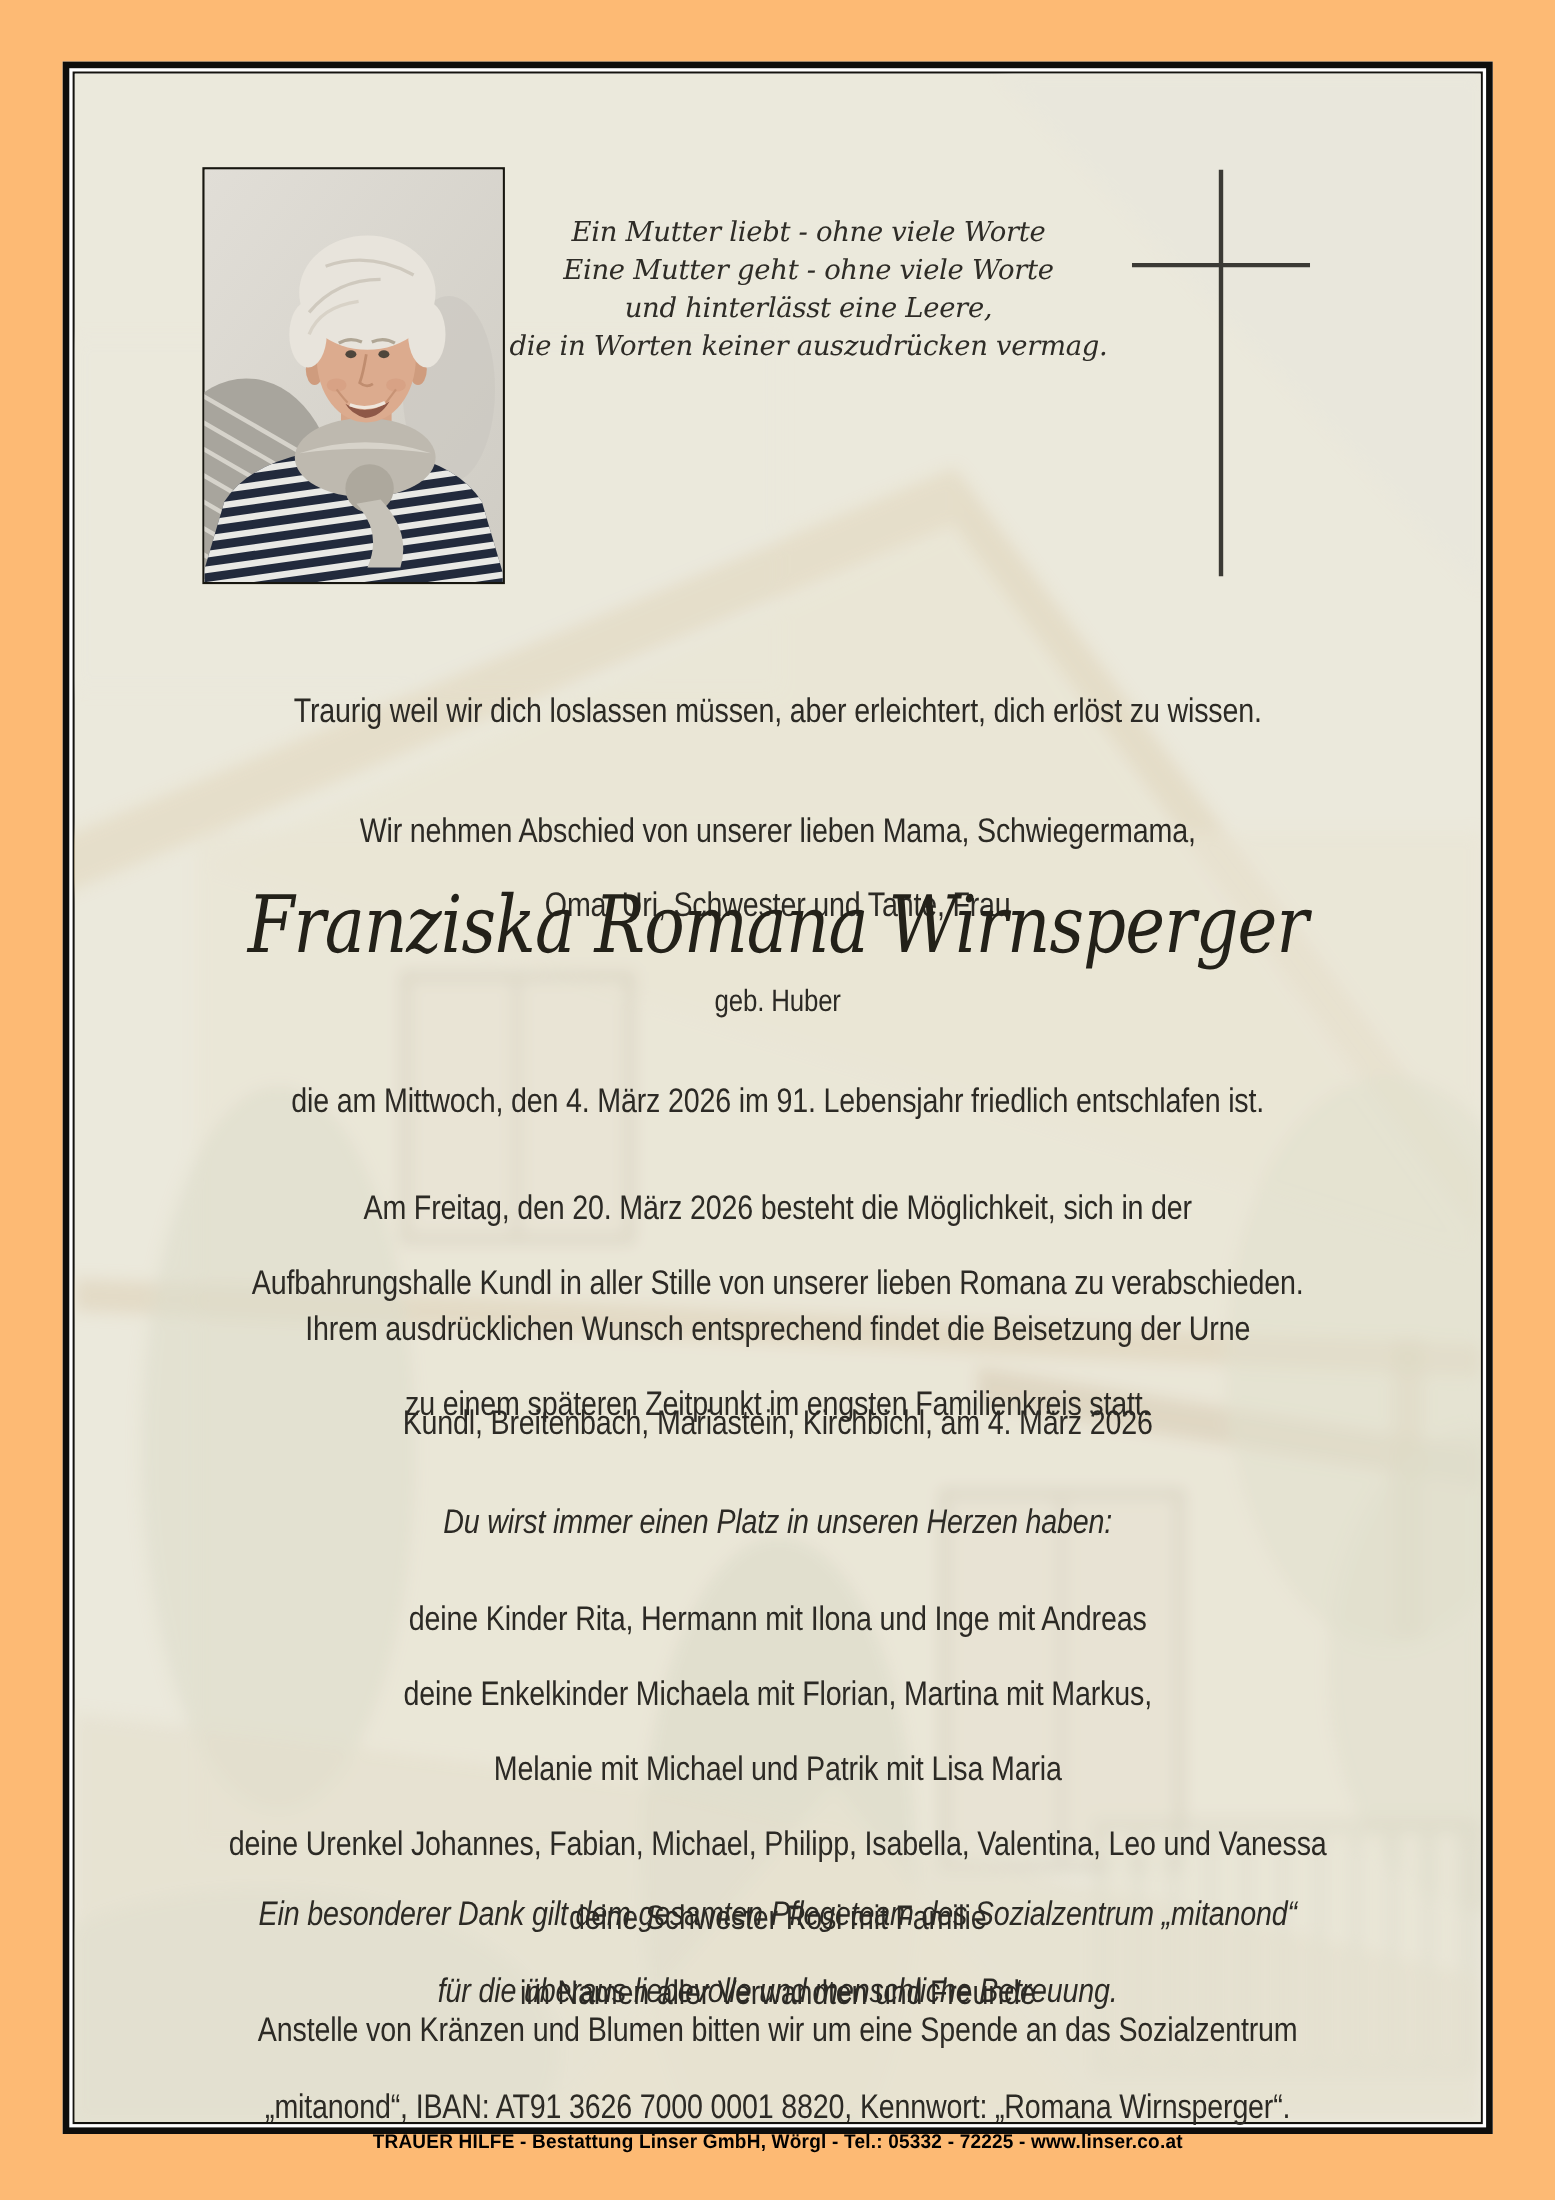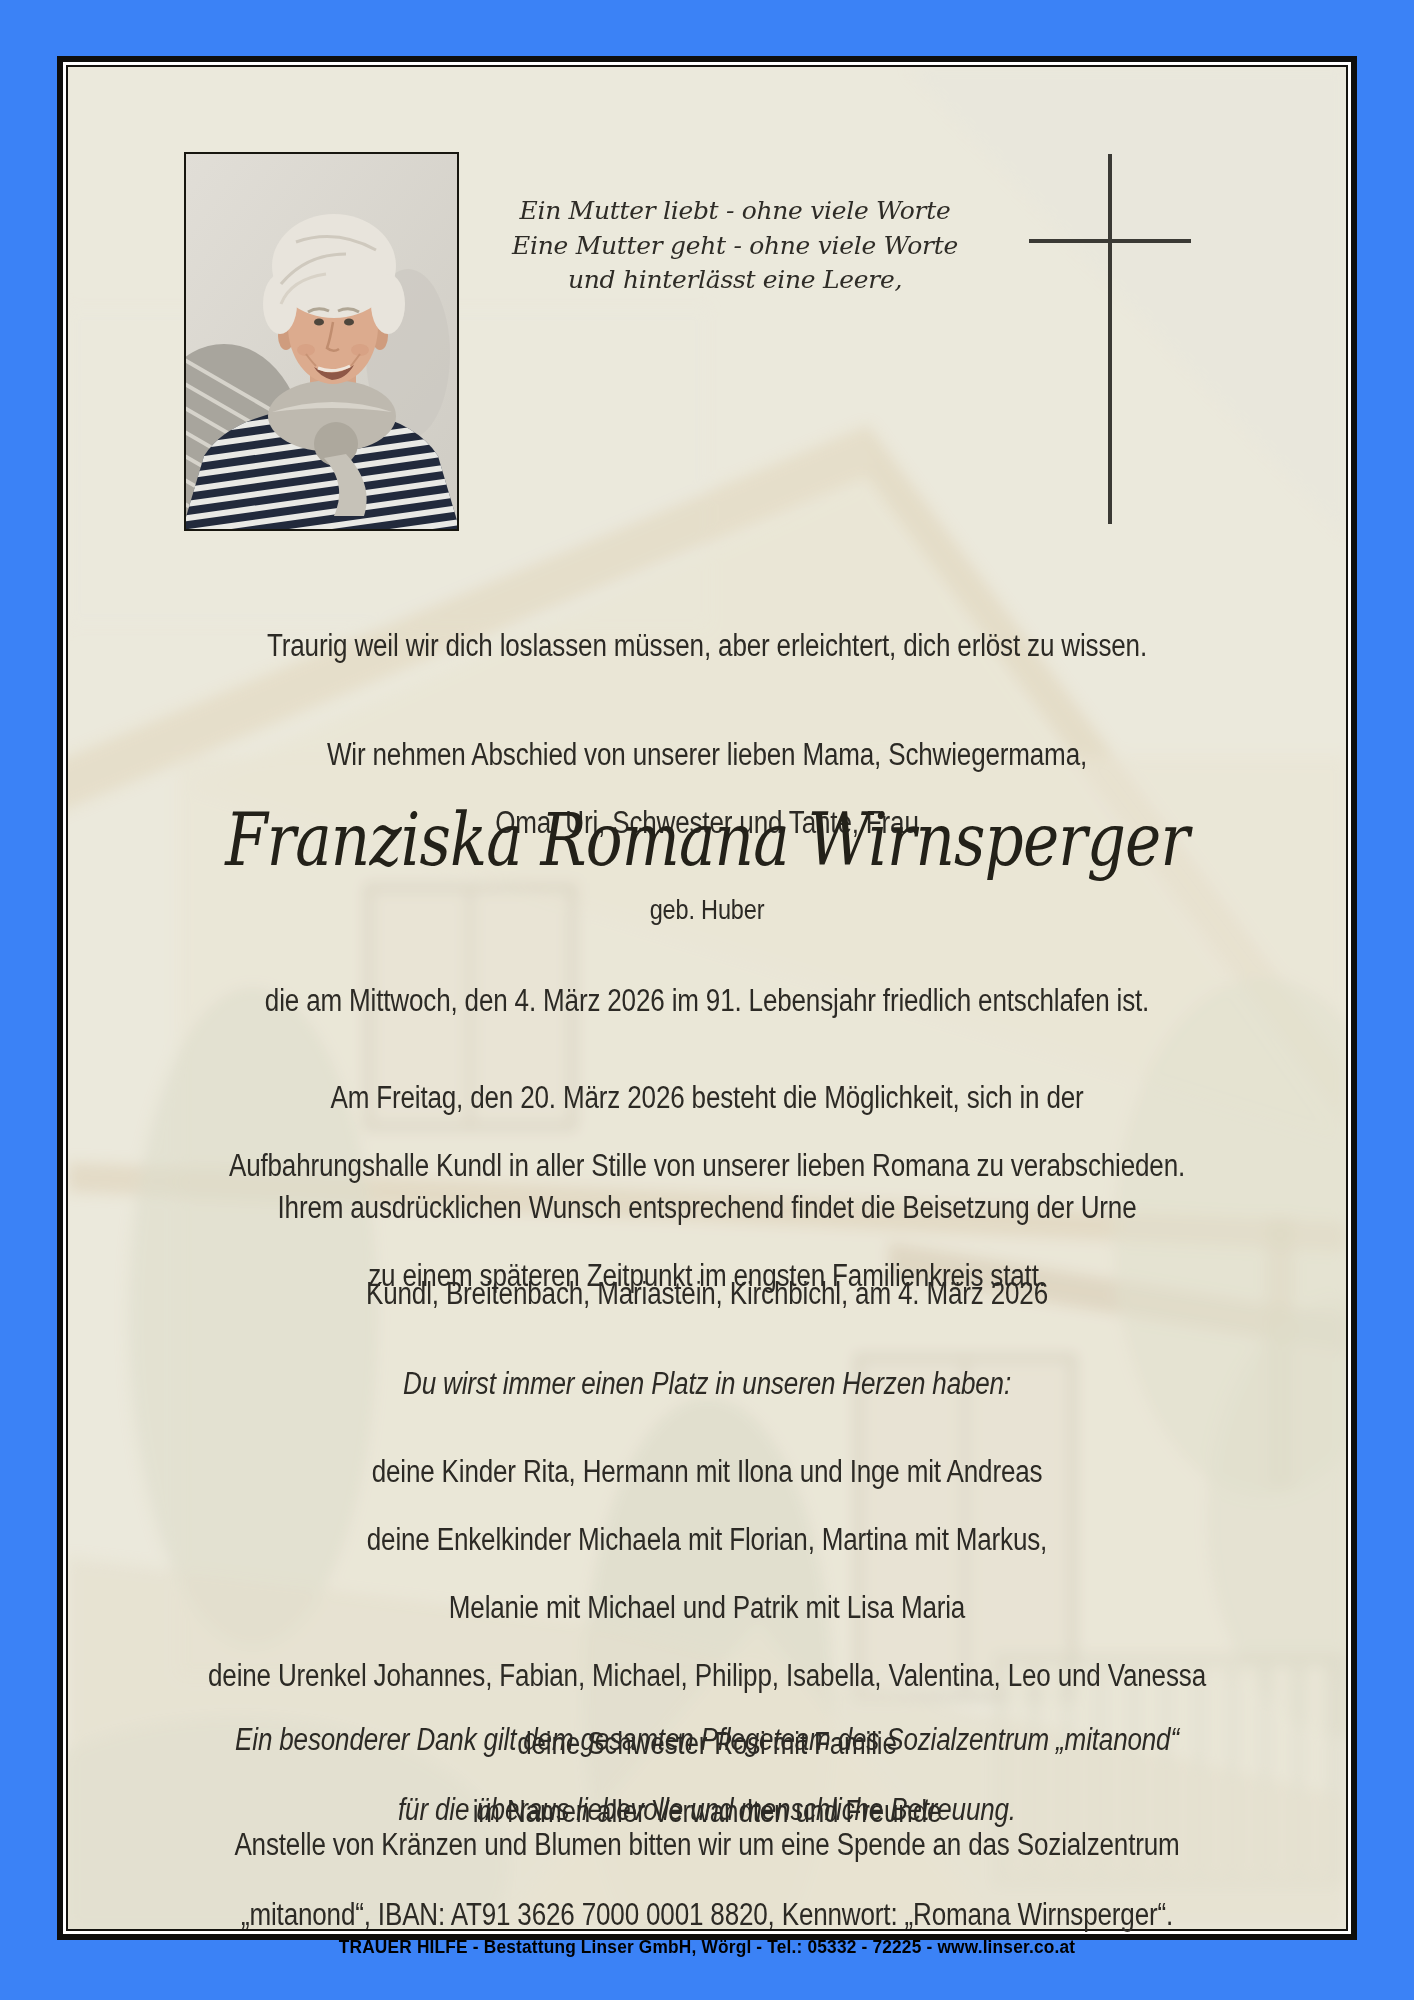--- a/index.html
+++ b/index.html
@@ -1,17 +1,17 @@
 <!DOCTYPE html>
 <html><head>
 <meta charset="utf-8">
 <style>
   html,body{margin:0;padding:0;background:#ffffff;}
   .page{
-    position:relative;width:1414px;height:2000px;background:#3b82f6;
+    position:relative;width:1414px;height:2000px;background:#fdba74;
     overflow:hidden;font-family:"Liberation Sans",sans-serif;color:#2c2a25;
   }
   
   .frame-outer{
     position:absolute;left:57px;top:56px;width:1300px;height:1884px;
     border:6px solid #0e0e0c;box-sizing:border-box;background:#ffffff;
   }
   .frame-inner{
     position:absolute;left:3px;top:3px;right:3px;bottom:3px;
     border:2px solid #14130f;box-sizing:border-box;
@@ -200,20 +200,21 @@
       <svg viewBox="0 0 162 370" width="162" height="370" aria-hidden="true">
         <line x1="81" y1="0" x2="81" y2="370" stroke="#3b3a35" stroke-width="4"></line>
         <line x1="0" y1="87" x2="162" y2="87" stroke="#3b3a35" stroke-width="4"></line>
       </svg>
     </div>
 
     <div class="poem">
       <div>Ein Mutter liebt - ohne viele Worte</div>
       <div>Eine Mutter geht - ohne viele Worte</div>
       <div>und hinterlässt eine Leere,</div>
+      <div>die in Worten keiner auszudrücken vermag.</div>
     </div>
 
     <div class="txt cond" style="top:629px">Traurig weil wir dich loslassen müssen, aber erleichtert, dich erlöst zu wissen.</div>
     <div class="txt cond" style="top:704px">
       <div>Wir nehmen Abschied von unserer lieben Mama, Schwiegermama,</div>
       <div>Oma, Uri, Schwester und Tante, Frau</div>
     </div>
 
     <div class="txt name" style="top:800px">Franziska Romana Wirnsperger</div>
     <div class="txt cond maiden" style="top:893px">geb. Huber</div>

